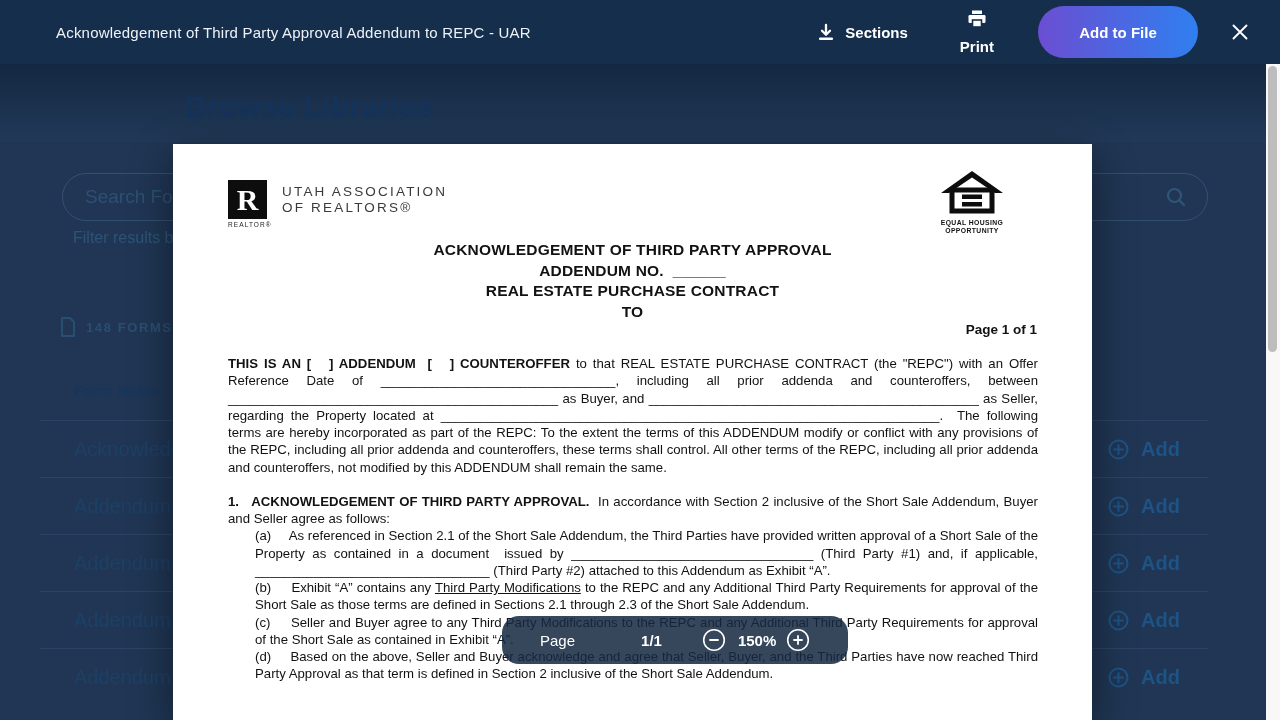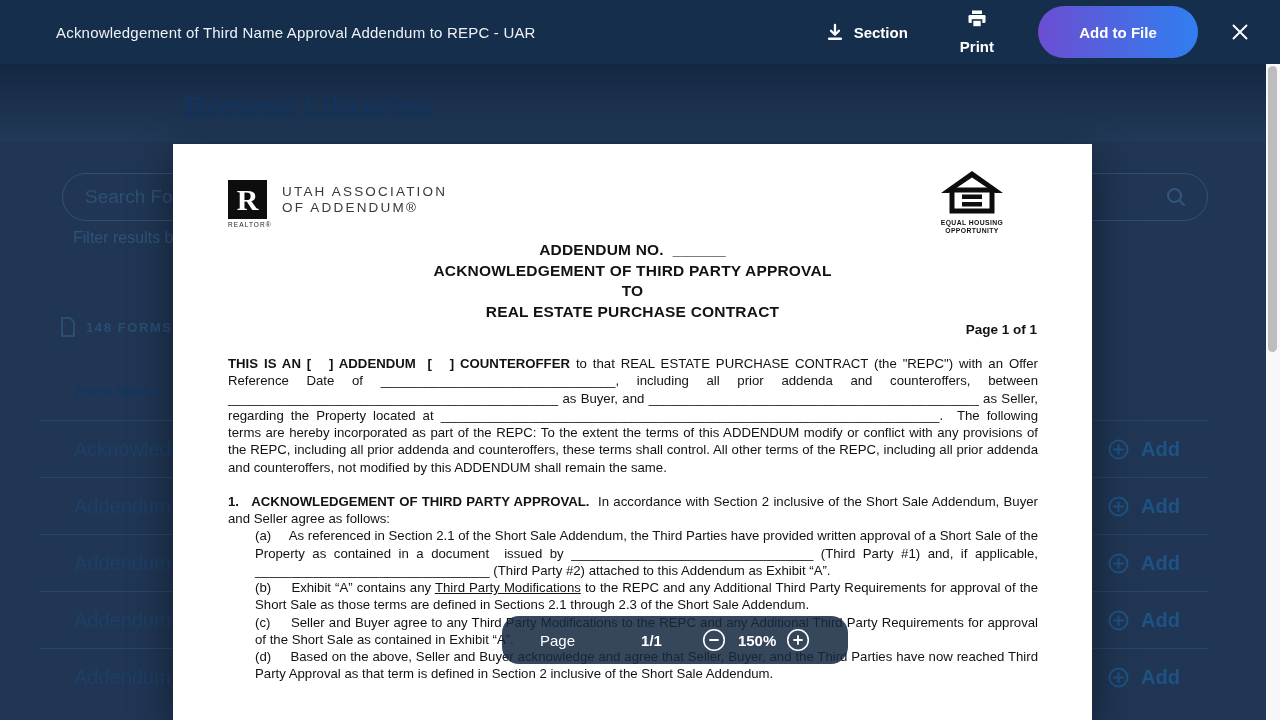--- a/index.html
+++ b/index.html
@@ -171,42 +171,42 @@
 
   <div class="uar-logo">
     <div class="realtor-block">
       <div class="realtor-square">
           <span>R</span>
         </div>
       <div class="realtor-word">REALTOR®</div>
     </div>
     <div class="org-name">
       <div>UTAH ASSOCIATION</div>
-      <div>OF ADDENDUM®</div>
+      <div>OF REALTORS®</div>
     </div>
   </div>
 
   <div class="eho-logo">
     <svg width="64" height="44" viewBox="0 0 64 44">
       <path d="M32 1 L63 23 L55 23 L32 7.5 L9 23 L1 23 Z" fill="#0d0d0d"></path>
       <rect x="12" y="20" width="40" height="21" fill="#ffffff" stroke="#0d0d0d" stroke-width="5"></rect>
       <rect x="22" y="24.5" width="20" height="4.5" fill="#0d0d0d"></rect>
       <rect x="22" y="32" width="20" height="4.5" fill="#0d0d0d"></rect>
     </svg>
     <div class="eho-text">
       <div>EQUAL HOUSING</div>
       <div>OPPORTUNITY</div>
     </div>
   </div>
 
   <div class="doc-title">
+    <div>ACKNOWLEDGEMENT OF THIRD PARTY APPROVAL</div>
     <div>ADDENDUM NO.&nbsp; ______</div>
-    <div>ACKNOWLEDGEMENT OF THIRD PARTY APPROVAL</div>
+    <div>REAL ESTATE PURCHASE CONTRACT</div>
     <div>TO</div>
-    <div>REAL ESTATE PURCHASE CONTRACT</div>
   </div>
 
   <div class="page-indicator">Page 1 of 1</div>
 
   <div class="doc-body">
     <p><b class="lead">THIS IS AN [&nbsp;&nbsp;&nbsp;] ADDENDUM&nbsp; [&nbsp;&nbsp;&nbsp;] COUNTEROFFER</b><span> to that REAL ESTATE PURCHASE CONTRACT (the "REPC") with an Offer Reference Date of ________________________________, including all prior addenda and counteroffers, between _____________________________________________ as Buyer, and _____________________________________________ as Seller, regarding the Property located at ____________________________________________________________________.&nbsp; The following terms are hereby incorporated as part of the REPC: To the extent the terms of this ADDENDUM modify or conflict with any provisions of the REPC, including all prior addenda and counteroffers, these terms shall control. All other terms of the REPC, including all prior addenda and counteroffers, not modified by this ADDENDUM shall remain the same.</span></p>
     <p class="sec-head"><b class="lead">1.&nbsp;&nbsp; ACKNOWLEDGEMENT OF THIRD PARTY APPROVAL.</b><span>&nbsp; In accordance with Section 2 inclusive of the Short Sale Addendum, Buyer and Seller agree as follows:</span></p>
     <p class="doc-item">(a)&nbsp;&nbsp;&nbsp;&nbsp; As referenced in Section 2.1 of the Short Sale Addendum, the Third Parties have provided written approval of a Short Sale of the Property as contained in a document &nbsp;issued by _________________________________ (Third Party #1) and, if applicable, ________________________________ (Third Party #2) attached to this Addendum as Exhibit “A”.</p>
     <p class="doc-item"><span>(b)&nbsp;&nbsp;&nbsp;&nbsp; Exhibit “A” contains any </span><span class="u">Third Party Modifications</span><span> to the REPC and any Additional Third Party Requirements for approval of the Short Sale as those terms are defined in Sections 2.1 through 2.3 of the Short Sale Addendum.</span></p>
     <p class="doc-item">(c)&nbsp;&nbsp;&nbsp;&nbsp; Seller and Buyer agree to any Third Party Modifications to the REPC and any Additional Third Party Requirements for approval of the Short Sale as contained in Exhibit “A”.</p>
@@ -230,29 +230,29 @@
         <path d="M8 12h8M12 8v8" stroke="#fff" stroke-width="1.8" stroke-linecap="round"></path>
       </svg>
   </span>
 </div>
 
 <div class="scrollbar">
   <div class="scroll-thumb"></div>
 </div>
 
 <div class="app-header">
-  <div class="app-title">Acknowledgement of Third Name Approval Addendum to REPC - UAR</div>
+  <div class="app-title">Acknowledgement of Third Party Approval Addendum to REPC - UAR</div>
   <div class="header-actions">
     <div class="hdr-btn">
       <svg width="18" height="18" viewBox="0 0 18 18" fill="none">
         <path d="M9 2v9" stroke="#fff" stroke-width="2.3" stroke-linecap="round"></path>
         <path d="M5 7.8 L9 11.8 L13 7.8" stroke="#fff" stroke-width="2.3" stroke-linecap="round" stroke-linejoin="round"></path>
         <path d="M3.2 15.8h11.6" stroke="#fff" stroke-width="2.6" stroke-linecap="round"></path>
       </svg>
-      <span>Section</span>
+      <span>Sections</span>
     </div>
     <div class="hdr-btn">
       <svg width="20" height="18" viewBox="0 0 20 18">
         <rect x="5" y="0.5" width="10" height="3.5" fill="#fff"></rect>
         <rect x="1.5" y="5" width="17" height="8" rx="1.2" fill="#fff"></rect>
         <rect x="5.5" y="10" width="9" height="7" fill="#fff" stroke="#152e4c" stroke-width="1.6"></rect>
       </svg>
       <span>Print</span>
     </div>
     <button class="add-file-btn">Add to File</button>

